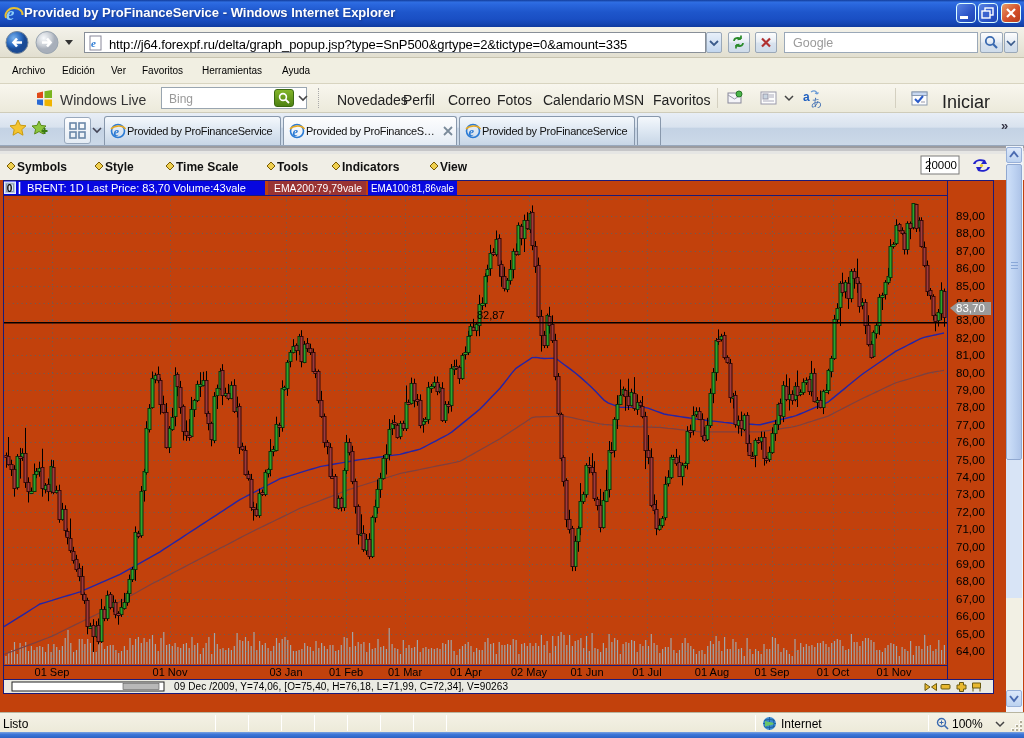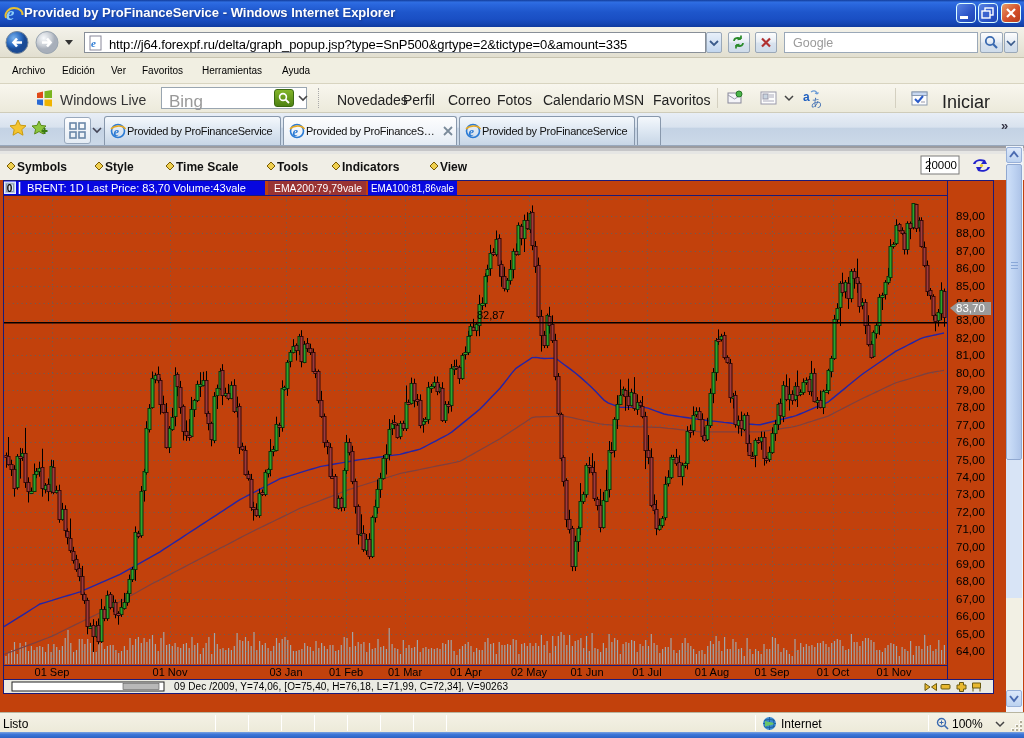--- a/index.html
+++ b/index.html
@@ -17,21 +17,21 @@
 .sqbtn { top:5px; height:21px; background:linear-gradient(180deg,#fdfdfd,#e8eef5 45%,#d8e2ee 55%,#cfdcea); border:1px solid #9aa8b8; border-radius:2px; }
 #gsearch { left:784px; top:5px; width:194px; height:21px; background:#fff; border:1px solid #9aa8b8; }
 #gsearch span { position:absolute; left:8px; top:3px; color:#9a9a9a; font-size:12.5px; }
 
 #menub { left:0; top:58px; width:1024px; height:26px; background:#f1efe2; border-bottom:1px solid #d8d4c0; }
 #menub span { position:absolute; top:7px; font-size:10px; color:#000; }
 
 #liveb { left:0; top:84px; width:1024px; height:29px; background:linear-gradient(180deg,#f8f6ee,#eceadb); border-bottom:1px solid #cfccba; }
 #liveb .lnk { position:absolute; top:8px; font-size:14px; color:#222; }
 #bingbox { left:161px; top:3px; width:146px; height:22px; background:#fff; border:1px solid #99a5b0; }
-#bingbox span { position:absolute; left:7px; top:4px; color:#999; font-size:17px; }
+#bingbox span { position:absolute; left:7px; top:4px; color:#999; font-size:12px; }
 #bingbtn { left:274px; top:5px; width:20px; height:18px; background:linear-gradient(180deg,#83b52a,#4e8212); border:1px solid #3a6a10; border-radius:3px; }
 
 #tabrow { left:0; top:113px; width:1024px; height:33px; background:linear-gradient(180deg,#e8eef6 0%,#d8e2ee 45%,#c3d2e4 46%,#ccd9e8 100%); border-bottom:1px solid #98a8bc; }
 .tab { position:absolute; top:3px; height:29px; border:1px solid #8898ac; border-bottom:none; border-radius:3px 3px 0 0; }
 .tab.inactive { background:linear-gradient(180deg,#f4f8fc,#dde7f2 50%,#c8d6e6); }
 .tab.active { background:linear-gradient(180deg,#fdfdfe,#f0f4f9 60%,#e4ebf3); }
 .tab .ttxt { position:absolute; left:22px; top:8px; font-size:11px; letter-spacing:-0.3px; color:#111; white-space:nowrap; }
 
 #content { left:0; top:146px; width:1024px; height:688px; background:#c2410c; }
 

